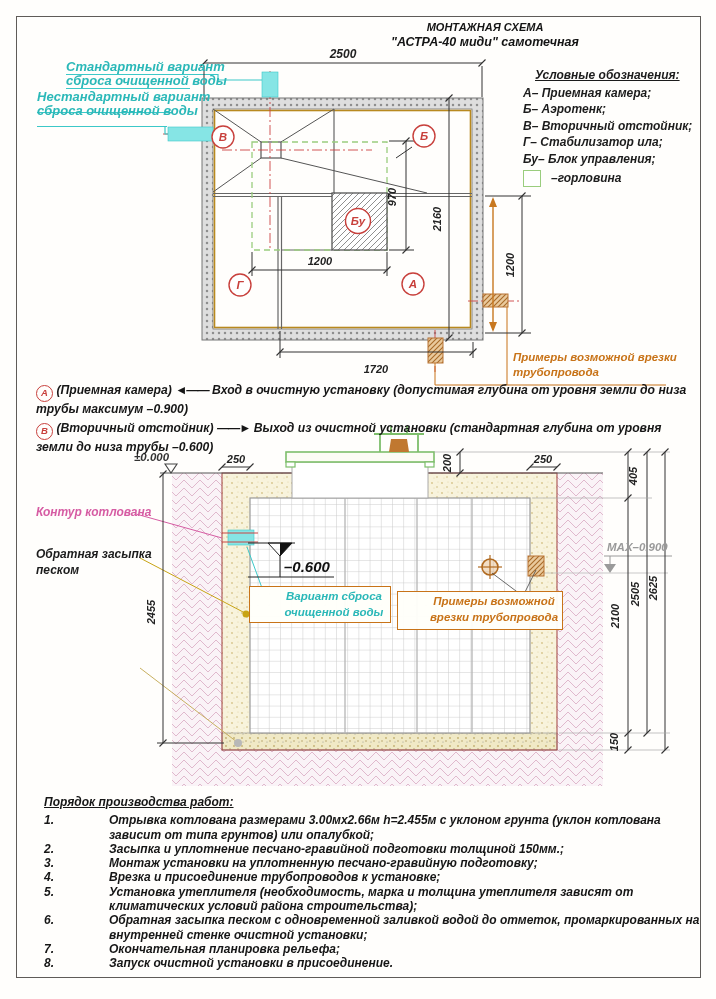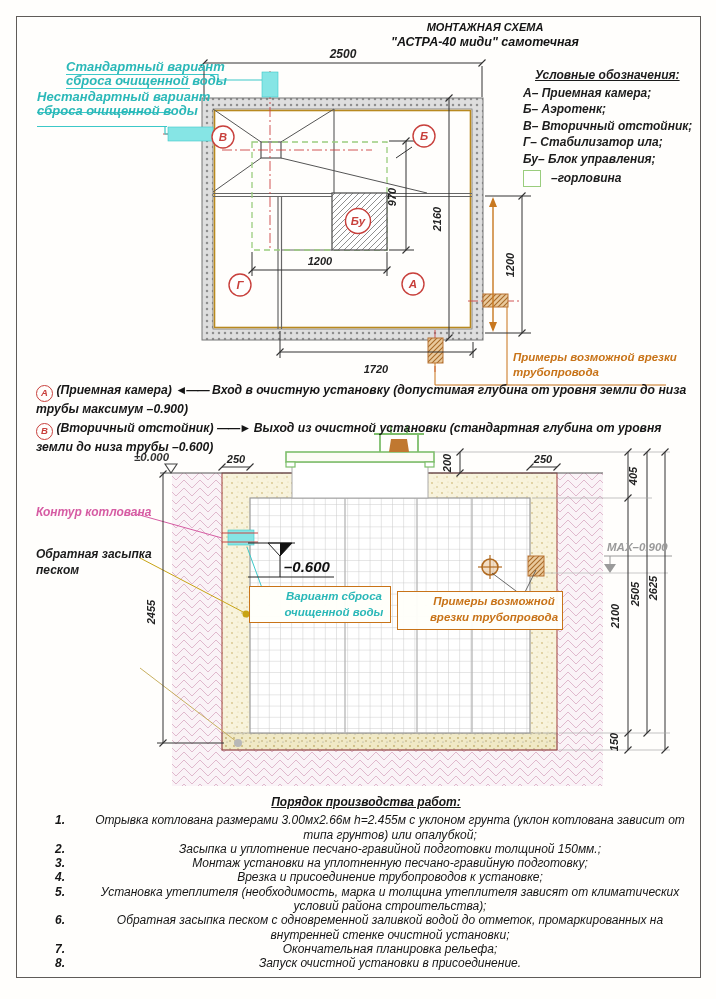--- a/index.html
+++ b/index.html
@@ -23,25 +23,25 @@
     color:#C8403C;font-size:9.5px;line-height:14px;text-align:center;vertical-align:-2px;}
   .note-arrow{letter-spacing:-1px;}
   .seclbl{font-weight:bold;font-size:12px;line-height:16px;color:#1c1c1c;}
   .kontur{left:36px;top:504px;color:#D65CA3;}
   .zasypka{left:36px;top:546px;}
   .podgotovka{left:36px;top:642px;}
   .obox{border:1.2px solid #C87318;background:rgba(255,255,250,.96);text-align:center;
         font-weight:bold;font-size:11.5px;line-height:15.5px;padding-top:2px;padding-left:28px;}
   .variant-box{left:249px;top:586px;width:112px;height:33px;color:#2BB8B8;}
   .vrezka-box{left:397px;top:591px;width:136px;height:35px;color:#C87318;}
-  .proc{left:36px;top:795px;width:660px;font-size:12px;line-height:14.3px;color:#161616;text-align:center;}
+  .proc{left:44px;top:795px;width:660px;font-size:12px;line-height:14.3px;color:#161616;}
   .proc-title{font-weight:bold;text-decoration:underline;margin-bottom:4px;}
   .proc-item{display:flex;}
   .proc-num{width:48px;flex:none;font-weight:bold;}
-  .proc-text{flex:1;font-weight:normal;}
+  .proc-text{flex:1;font-weight:bold;margin-left:17px;}
   
   .dimt{font:italic bold 11px "Liberation Sans",sans-serif;fill:#222;}
   .dimbig{font:italic bold 12px "Liberation Sans",sans-serif;fill:#222;}
   .lvl{font:italic bold 11.5px "Liberation Sans",sans-serif;fill:#333;}
   .lvlbig{font:italic bold 15px "Liberation Sans",sans-serif;fill:#111;}
   .lvlgray{font:italic bold 11.5px "Liberation Sans",sans-serif;fill:#9A9A9A;}
   .mk{font:italic bold 11.5px "Liberation Sans",sans-serif;fill:#C8403C;text-anchor:middle;}
 </style>
 </head>
 <body>

